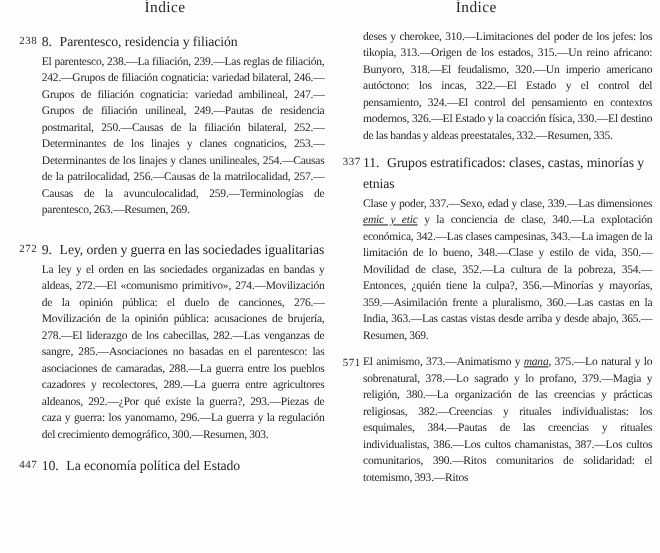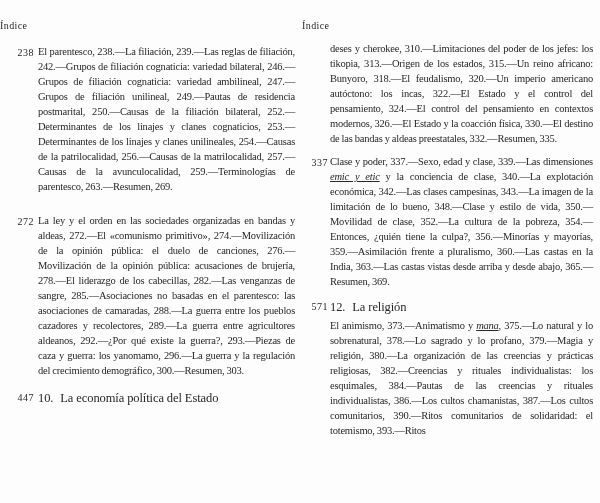--- a/index.html
+++ b/index.html
@@ -10,23 +10,23 @@
     background: #fdfdfd;
     color: #272727;
     font-family: "Liberation Serif", "DejaVu Serif", serif;
     overflow: hidden;
   }
   .col { position: absolute; top: 0; }
   .col-left  { left: 0;   width: 300px; }
   .col-right { left: 302px; width: 298px; }
 
   .running-header {
-    margin-top: 20px;
-    text-align: left;
-    font-size: 10px;
+    margin-top: 0;
+    text-align: center;
+    font-size: 14px;
     letter-spacing: 0.4px;
   }
   .col-left  .running-header { width: 300px; }
   .col-right .running-header { width: 262px; }
 
   .block { position: relative; }
   .pgnum {
     position: absolute;
     left: 0; top: 2.5px;
     width: 34px;
@@ -62,27 +62,29 @@
 <body>
 
 <div class="page" style="background: rgb(253, 253, 253); color: rgb(39, 39, 39);">
 
   <div class="col col-left">
     <div class="running-header">Índice</div>
 
     <section class="block" style="margin-top:13px">
       <div class="pgnum">238</div>
       <div class="content">
+        <h2 class="heading"><span class="chnum">8.</span><span>Parentesco, residencia y filiación</span></h2>
         <p class="body"><span>El parentesco, 238.—La filiación, 239.—Las reglas de filiación, 242.—Grupos de filiación cognaticia: variedad bilateral, 246.—Grupos de filiación cognaticia: variedad ambilineal, 247.—Grupos de filiación unilineal, 249.—Pautas de residencia postmarital, 250.—Causas de la filiación bilateral, 252.—Determinantes de los linajes y clanes cognaticios, 253.—Determinantes de los linajes y clanes unilineales, 254.—Causas de la patrilocalidad, 256.—Causas de la matrilocalidad, 257.—Causas de la avunculocalidad, 259.—Terminologías de parentesco, 263.—Resumen, 269.</span></p>
       </div>
     </section>
 
     <section class="block" style="margin-top:19px">
       <div class="pgnum">272</div>
       <div class="content">
+        <h2 class="heading"><span class="chnum">9.</span><span>Ley, orden y guerra en las sociedades igualitarias</span></h2>
         <p class="body"><span>La ley y el orden en las sociedades organizadas en bandas y aldeas, 272.—El «comunismo primitivo», 274.—Movilización de la opinión pública: el duelo de canciones, 276.—Movilización de la opinión pública: acusaciones de brujería, 278.—El liderazgo de los cabecillas, 282.—Las venganzas de sangre, 285.—Asociaciones no basadas en el parentesco: las asociaciones de camaradas, 288.—La guerra entre los pueblos cazadores y recolectores, 289.—La guerra entre agricultores aldeanos, 292.—¿Por qué existe la guerra?, 293.—Piezas de caza y guerra: los yanomamo, 296.—La guerra y la regulación del crecimiento demográfico, 300.—Resumen, 303.</span></p>
       </div>
     </section>
 
     <section class="block" style="margin-top:11px">
       <div class="pgnum">447</div>
       <div class="content">
         <h2 class="heading"><span class="chnum">10.</span><span>La economía política del Estado</span></h2>
       </div>
     </section>
@@ -93,26 +95,26 @@
 
     <section class="block" style="margin-top:10px">
       <div class="content">
         <p class="body"><span>deses y cherokee, 310.—Limitaciones del poder de los jefes: los tikopia, 313.—Origen de los estados, 315.—Un reino africano: Bunyoro, 318.—El feudalismo, 320.—Un imperio americano autóctono: los incas, 322.—El Estado y el control del pensamiento, 324.—El control del pensamiento en contextos modernos, 326.—El Estado y la coacción física, 330.—El destino de las bandas y aldeas preestatales, 332.—Resumen, 335.</span></p>
       </div>
     </section>
 
     <section class="block" style="margin-top:8px">
       <div class="pgnum">337</div>
       <div class="content">
+        <h2 class="heading"><span class="chnum">11.</span><span>Grupos estratificados: clases, castas, minorías y etnias</span></h2>
         <p class="body"><span>Clase y poder, 337.—Sexo, edad y clase, 339.—Las dimensiones </span><span class="it">emic y etic</span><span> y la conciencia de clase, 340.—La explotación económica, 342.—Las clases campesinas, 343.—La imagen de la limitación de lo bueno, 348.—Clase y estilo de vida, 350.—Movilidad de clase, 352.—La cultura de la pobreza, 354.—Entonces, ¿quién tiene la culpa?, 356.—Minorías y mayorías, 359.—Asimilación frente a pluralismo, 360.—Las castas en la India, 363.—Las castas vistas desde arriba y desde abajo, 365.—Resumen, 369.</span></p>
       </div>
     </section>
 
     <section class="block" style="margin-top:9px">
       <div class="pgnum">571</div>
       <div class="content">
-        <h2 class="heading"><span class="chnum">12.</span><span>La religión</span></h2>
         <p class="body"><span>El animismo, 373.—Animatismo y </span><span class="it">mana</span><span>, 375.—Lo natural y lo sobrenatural, 378.—Lo sagrado y lo profano, 379.—Magia y religión, 380.—La organización de las creencias y prácticas religiosas, 382.—Creencias y rituales individualistas: los esquimales, 384.—Pautas de las creencias y rituales individualistas, 386.—Los cultos chamanistas, 387.—Los cultos comunitarios, 390.—Ritos comunitarios de solidaridad: el totemismo, 393.—Ritos</span></p>
       </div>
     </section>
   </div>
 
 </div>
 
 </body></html>

